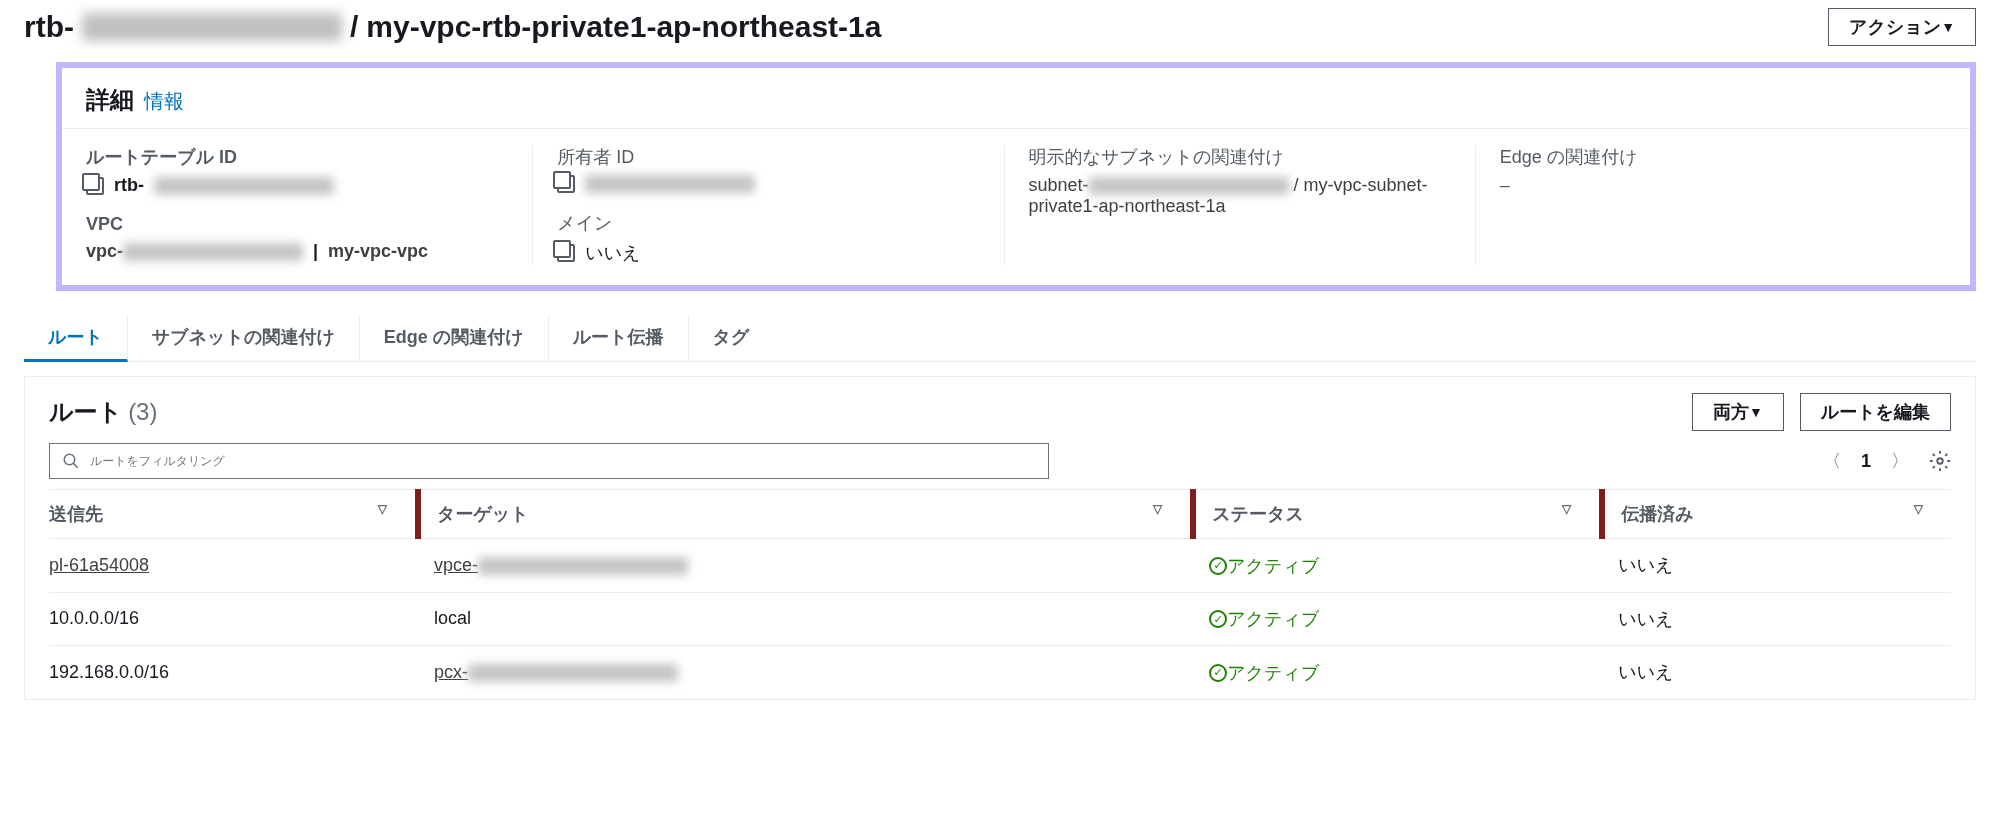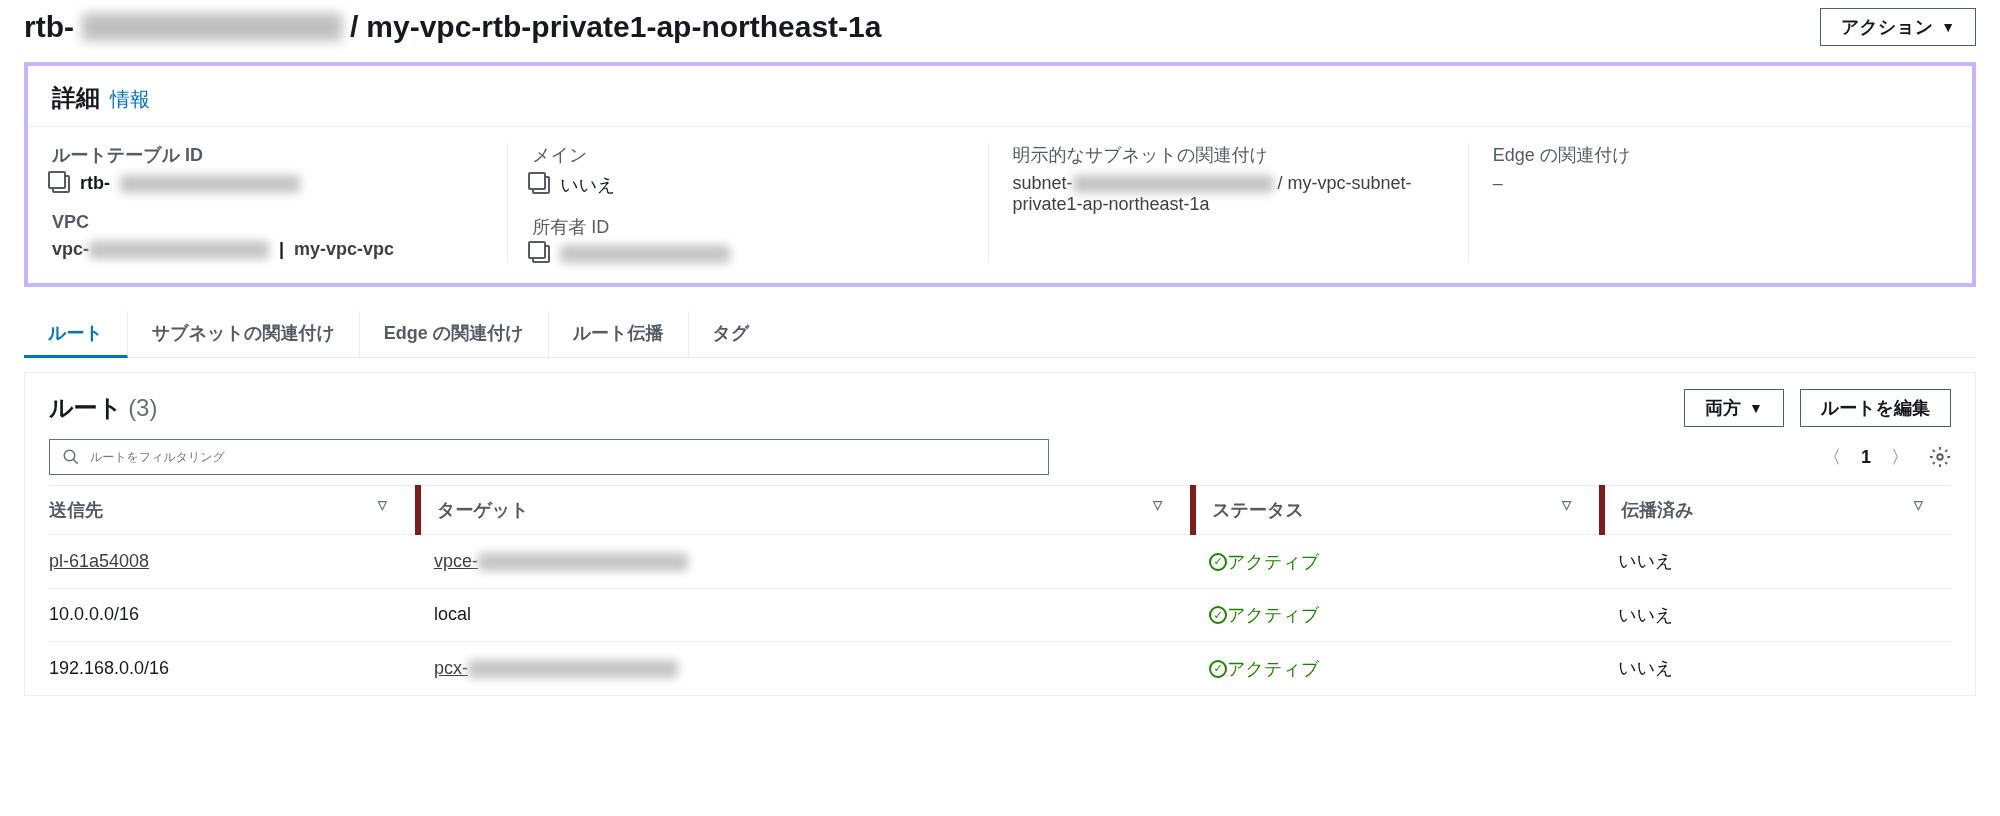--- a/index.html
+++ b/index.html
@@ -38,29 +38,29 @@
 .btn {
   background: #fff;
   border: 1px solid #545b64;
   padding: 6px 20px;
   font-size: 18px;
   font-weight: 700;
   color: #16191f;
   cursor: pointer;
   display: inline-flex;
   align-items: center;
-  gap: 8px;
 }
 .btn .caret { font-size: 14px; }
 
 
 .panel {
-  border: 4px solid #c4b5fd;
+  border: 6px solid #c4b5fd;
   background: #fff;
   margin-bottom: 24px;
+  margin-left: 32px;
 }
 .panel-header {
   padding: 16px 24px 12px 24px;
   display: flex;
   align-items: baseline;
   gap: 10px;
 }
 .panel-title { font-size: 24px; font-weight: 700; }
 .info-link { color: #0073bb; font-size: 20px; cursor: pointer; }
 
@@ -247,31 +247,31 @@
               <span>vpc-</span><span class="blur-sm" style="width:180px;vertical-align:middle"></span>
             </span>
             <span> | </span>
             <span class="link">my-vpc-vpc</span>
           </div>
         </div>
       </div>
 
       <div class="col">
         <div class="field">
+          <div class="flabel">所有者 ID</div>
+          <div class="fvalue">
+            <span class="copy-icon"></span>
+            <span class="blur-sm" style="width:170px"></span>
+          </div>
+        </div>
+        <div class="field">
           <div class="flabel">メイン</div>
           <div class="fvalue">
             <span class="copy-icon"></span>
             <span>いいえ</span>
-          </div>
-        </div>
-        <div class="field">
-          <div class="flabel">所有者 ID</div>
-          <div class="fvalue">
-            <span class="copy-icon"></span>
-            <span class="blur-sm" style="width:170px"></span>
           </div>
         </div>
       </div>
 
       <div class="col">
         <div class="field">
           <div class="flabel">明示的なサブネットの関連付け</div>
           <div class="fvalue" style="display:block">
             <span class="link">
               <span>subnet-</span><span class="blur-sm" style="width:200px;vertical-align:middle"></span>

